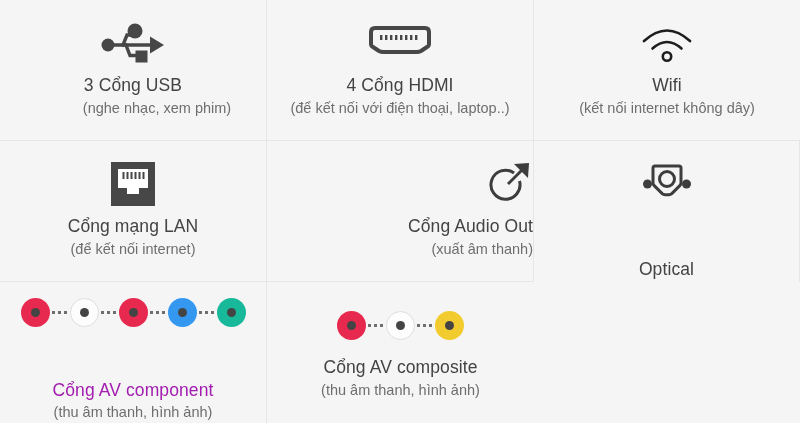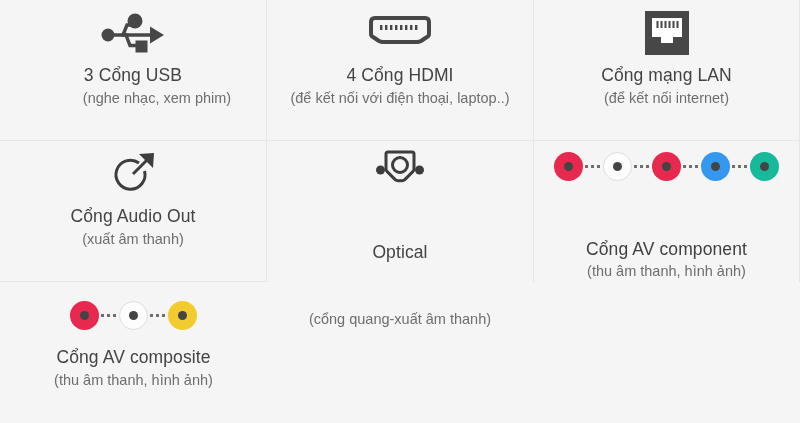--- a/index.html
+++ b/index.html
@@ -20,21 +20,21 @@
     grid-template-columns: 267px 267px 266px;
     grid-template-rows: 141px 141px 141px;
     background: #f5f5f5;
   }
   .cell {
     position: relative;
     display: flex;
     flex-direction: column;
     align-items: center;
     justify-content: flex-start;
-    padding-top: 6px;
+    padding-top: 16px;
     box-sizing: border-box;
     border-right: 1px solid #e6e6e6;
     border-bottom: 1px solid #e6e6e6;
   }
   .cell.col-3 { border-right: none; }
   .cell.row-3 { border-bottom: none; }
 
   .icon-wrap {
     height: 54px;
     display: flex;
@@ -131,41 +131,54 @@
           <rect x="42" y="11" width="2.4" height="5"></rect>
           <rect x="47" y="11" width="2.4" height="5"></rect>
           <rect x="52" y="11" width="2.4" height="5"></rect>
         </g>
       </svg>
     </div>
     <div class="title" style="color: rgb(67, 67, 67);">4 Cổng HDMI</div>
     <div class="subtitle" style="color: rgb(110, 110, 110); text-align: right;">(để kết nối với điện thoại, laptop..)</div>
   </div>
 
+  <div class="cell col-3 row-1" style="border-bottom-color: rgb(230, 230, 230);">
+    <div class="icon-wrap">
+      <svg width="56" height="42" viewBox="0 0 56 42" aria-hidden="true">
+        <g fill="none" stroke="#1d1d1d" stroke-width="2.6" stroke-linecap="round">
+          <path d="M5 19 q23 -21 46 0"></path>
+          <path d="M13.5 26.5 q14.5 -13 29 0"></path>
+          <circle cx="28" cy="34.5" r="4.2"></circle>
+        </g>
+      </svg>
+    </div>
+    <div class="title" style="color: rgb(67, 67, 67);">Wifi</div>
+    <div class="subtitle" style="color: rgb(110, 110, 110);">(kết nối internet không dây)</div>
+  </div>
 
   <div class="cell col-1 row-2" style="border-right-color: rgb(230, 230, 230); border-bottom-color: rgb(230, 230, 230);">
     <div class="icon-wrap">
       <svg width="46" height="46" viewBox="0 0 46 46" aria-hidden="true">
         <rect x="1" y="1" width="44" height="44" fill="#474747"></rect>
         <path d="M8 8 h30 v19 h-9 v6 h-12 v-6 h-9 z" fill="#ffffff"></path>
         <g fill="#474747">
           <rect x="12.5" y="11" width="2" height="7"></rect>
           <rect x="16.5" y="11" width="2" height="7"></rect>
           <rect x="20.5" y="11" width="2" height="7"></rect>
           <rect x="24.5" y="11" width="2" height="7"></rect>
           <rect x="28.5" y="11" width="2" height="7"></rect>
           <rect x="32.5" y="11" width="2" height="7"></rect>
         </g>
       </svg>
     </div>
     <div class="title" style="color: rgb(67, 67, 67);">Cổng mạng LAN</div>
     <div class="subtitle" style="color: rgb(110, 110, 110);">(để kết nối internet)</div>
   </div>
 
-  <div class="cell col-2 row-2" style="border-right-color: rgb(230, 230, 230); border-bottom-color: rgb(230, 230, 230);">
+  <div class="cell col-2 row-2" style="border-right-color: rgb(230, 230, 230); border-bottom-color: rgb(230, 230, 230); align-items: flex-end;">
     <div class="icon-wrap">
       <svg width="50" height="50" viewBox="0 0 50 50" aria-hidden="true">
         <g fill="none" stroke="#3d3d3d" stroke-width="3">
           <path d="M31 14 a14.5 14.5 0 1 0 5.5 8"></path>
           <line x1="25" y1="25" x2="44" y2="6"></line>
         </g>
         <polygon points="46,4 45,19 31,5" fill="#3d3d3d"></polygon>
       </svg>
     </div>
     <div class="title" style="color: rgb(67, 67, 67);">Cổng Audio Out</div>
@@ -178,21 +191,20 @@
       <svg width="52" height="46" viewBox="0 0 52 46" aria-hidden="true">
         <g fill="#3d3d3d">
           <circle cx="6.5" cy="23" r="4.5"></circle>
           <circle cx="45.5" cy="23" r="4.5"></circle>
         </g>
         <path d="M12 7 q0 -2 2 -2 h24 q2 0 2 2 v15 q0 1.5 -1.2 2.6 l-8 8 q-1.2 1.1 -2.8 1.1 h-4 q-1.6 0 -2.8 -1.1 l-8 -8 q-1.2 -1.1 -1.2 -2.6 z" fill="none" stroke="#3d3d3d" stroke-width="3" stroke-linejoin="round"></path>
         <circle cx="26" cy="18" r="7.5" fill="none" stroke="#3d3d3d" stroke-width="3"></circle>
       </svg>
     </div>
     <div class="title" style="color: rgb(67, 67, 67);">Optical</div>
-    <div class="subtitle" style="color: rgb(110, 110, 110);">(cổng quang-xuất âm thanh)</div>
   </div>
 
   <div class="cell col-2 row-3" style="border-right-color: rgb(230, 230, 230);">
     <div class="icon-wrap">
       <div class="plugs">
         <span class="plug" style="background: rgb(232, 41, 79);">
             <span class="pin"></span>
           </span>
         <span class="dots"></span>
         <span class="plug white-plug">
@@ -205,21 +217,21 @@
         <span class="dots"></span>
         <span class="plug" style="background: rgb(52, 152, 240);">
             <span class="pin"></span>
           </span>
         <span class="dots"></span>
         <span class="plug" style="background: rgb(24, 184, 155);">
             <span class="pin"></span>
           </span>
       </div>
     </div>
-    <div class="title" style="color: #404040; margin-top: 47px;">Cổng AV component</div>
+    <div class="title" style="color: #a21caf; margin-top: 47px;">Cổng AV component</div>
     <div class="subtitle" style="color: rgb(110, 110, 110);">(thu âm thanh, hình ảnh)</div>
   </div>
 
   <div class="cell col-3 row-3">
     <div class="icon-wrap">
       <div class="plugs">
         <span class="plug" style="background: rgb(232, 41, 79);">
             <span class="pin"></span>
           </span>
         <span class="dots"></span>

